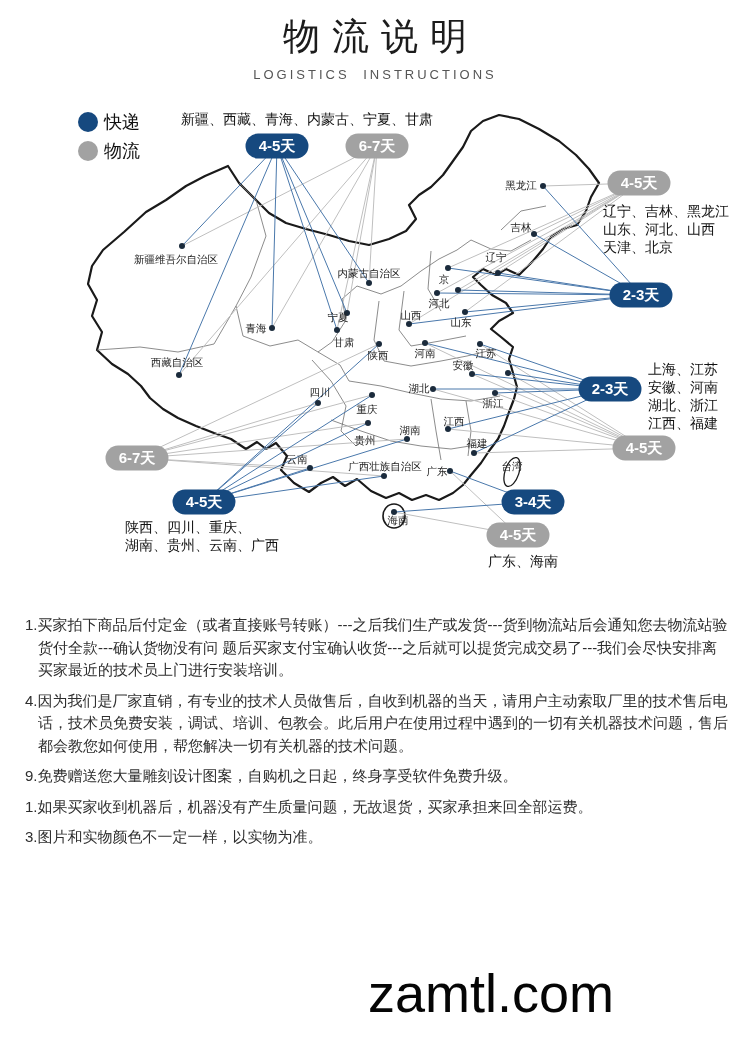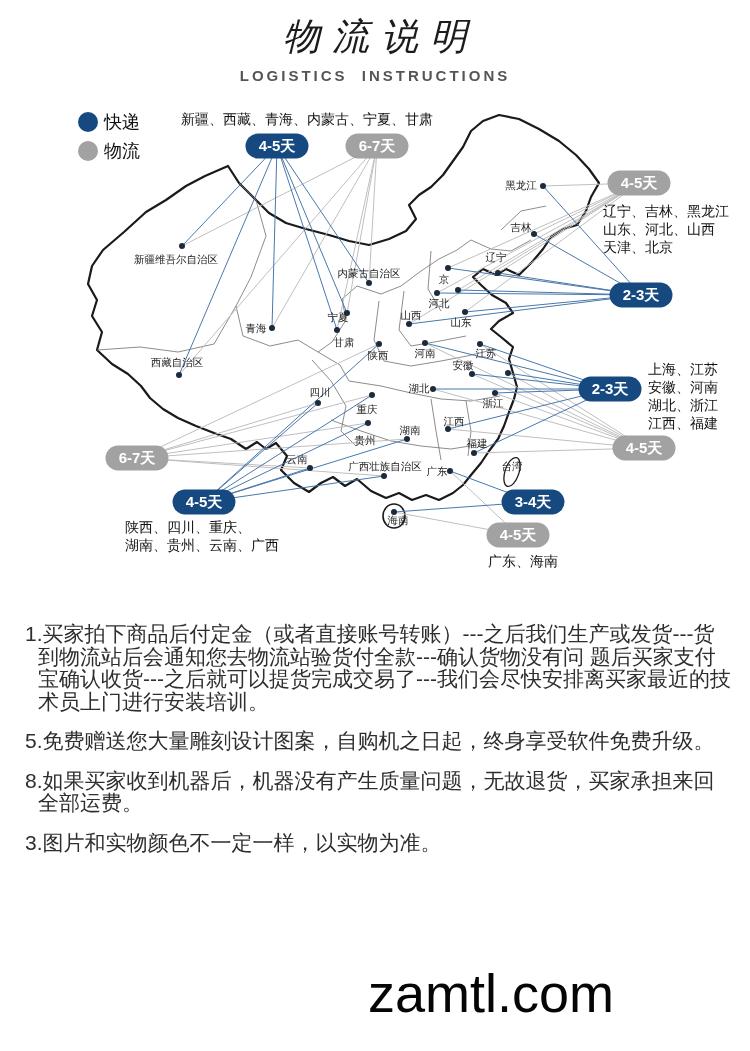--- a/index.html
+++ b/index.html
@@ -3,30 +3,30 @@
 <meta charset="utf-8">
 <style>
   html,body{margin:0;padding:0;}
   body{
     width:750px;height:1051px;position:relative;background:#ffffff;
     font-family:"Liberation Sans","DejaVu Sans",sans-serif;overflow:hidden;
   }
   .header{position:absolute;top:12px;left:0;width:750px;text-align:center;}
   .header h1{
     margin:0;font-size:37px;font-weight:500;color:#1c1c1c;
-    letter-spacing:12px;text-indent:12px;font-style:italic;
+    letter-spacing:12px;text-indent:12px;
   }
   .header .subtitle{
-    margin-top:5px;font-size:15px;font-weight:700;color:#555;
+    margin-top:5px;font-size:13px;font-weight:400;color:#555;
     letter-spacing:3px;word-spacing:7px;
   }
   #map-svg{position:absolute;top:0;left:0;}
   .terms{position:absolute;top:606px;left:25px;width:707px;color:#2e2e2e;}
   .terms p{
-    margin:17px 0 2px 0;font-size:21px;line-height:22.5px;
+    margin:8px 0 2px 0;font-size:15px;line-height:22.5px;
     padding-left:13px;text-indent:-13px;word-break:break-all;
   }
   .watermark{
     position:absolute;top:962px;left:368px;font-size:54px;color:#050505;
     font-weight:400;letter-spacing:0px;white-space:nowrap;
   }
 </style>
 </head>
 <body>
 
@@ -252,18 +252,19 @@
   <g id="g-legend">
       <circle cx="88" cy="122" r="10" fill="#16497f"></circle>
       <text x="104" y="128" font-size="18" fill="#111">快递</text>
       <circle cx="88" cy="151" r="10" fill="#a2a2a2"></circle>
       <text x="104" y="157" font-size="18" fill="#111">物流</text>
     </g>
 </svg>
 
 <div class="terms" id="terms-list">
     <p>1.买家拍下商品后付定金（或者直接账号转账）---之后我们生产或发货---货到物流站后会通知您去物流站验货付全款---确认货物没有问 题后买家支付宝确认收货---之后就可以提货完成交易了---我们会尽快安排离买家最近的技术员上门进行安装培训。</p>
-    <p>5.免费赠送您大量雕刻设计图案，自购机之日起，终身享受软件免费升级。</p>
-    <p>8.如果买家收到机器后，机器没有产生质量问题，无故退货，买家承担来回全部运费。</p>
+    <p>4.因为我们是厂家直销，有专业的技术人员做售后，自收到机器的当天，请用户主动索取厂里的技术售后电话，技术员免费安装，调试、培训、包教会。此后用户在使用过程中遇到的一切有关机器技术问题，售后都会教您如何使用，帮您解决一切有关机器的技术问题。</p>
+    <p>9.免费赠送您大量雕刻设计图案，自购机之日起，终身享受软件免费升级。</p>
+    <p>1.如果买家收到机器后，机器没有产生质量问题，无故退货，买家承担来回全部运费。</p>
     <p>3.图片和实物颜色不一定一样，以实物为准。</p>
   </div>
 
 <div class="watermark">zamtl.com</div>
 
 </body></html>

